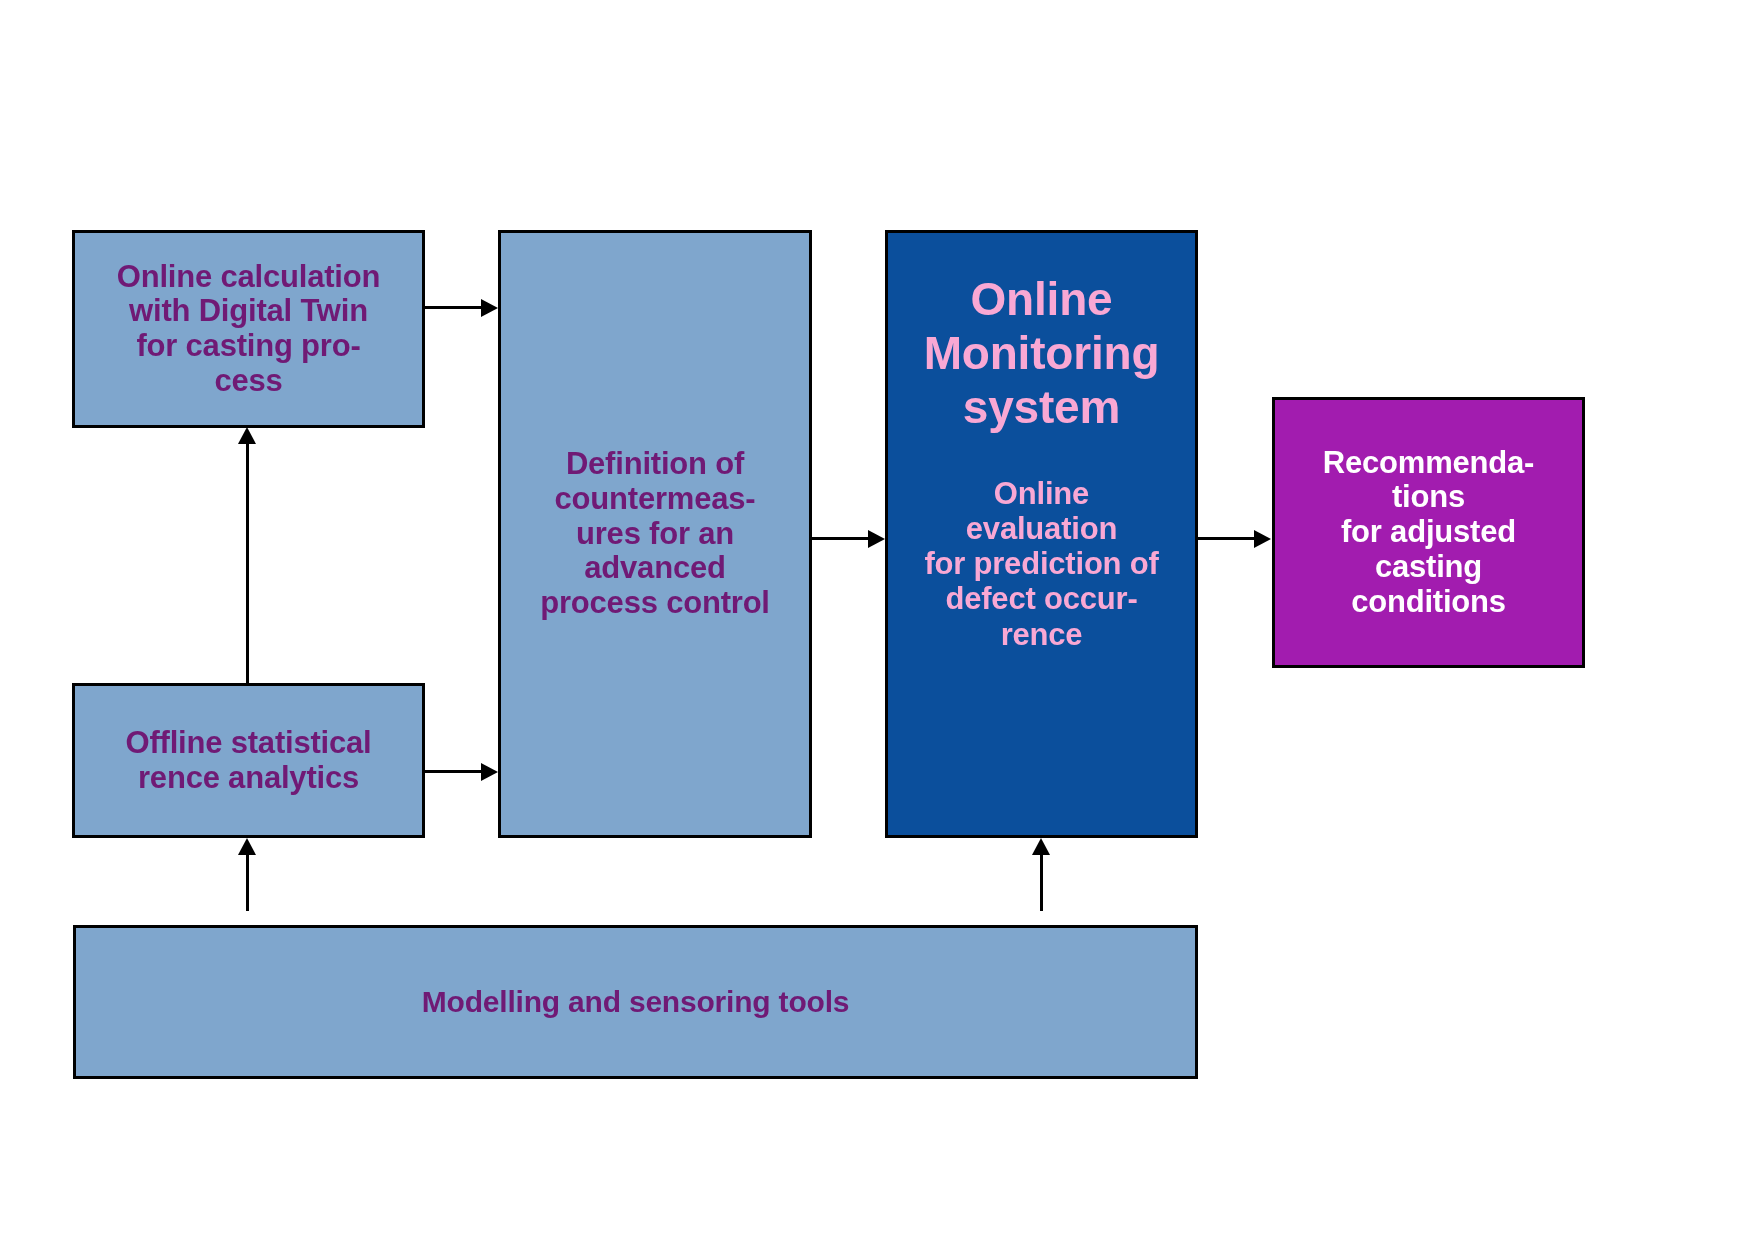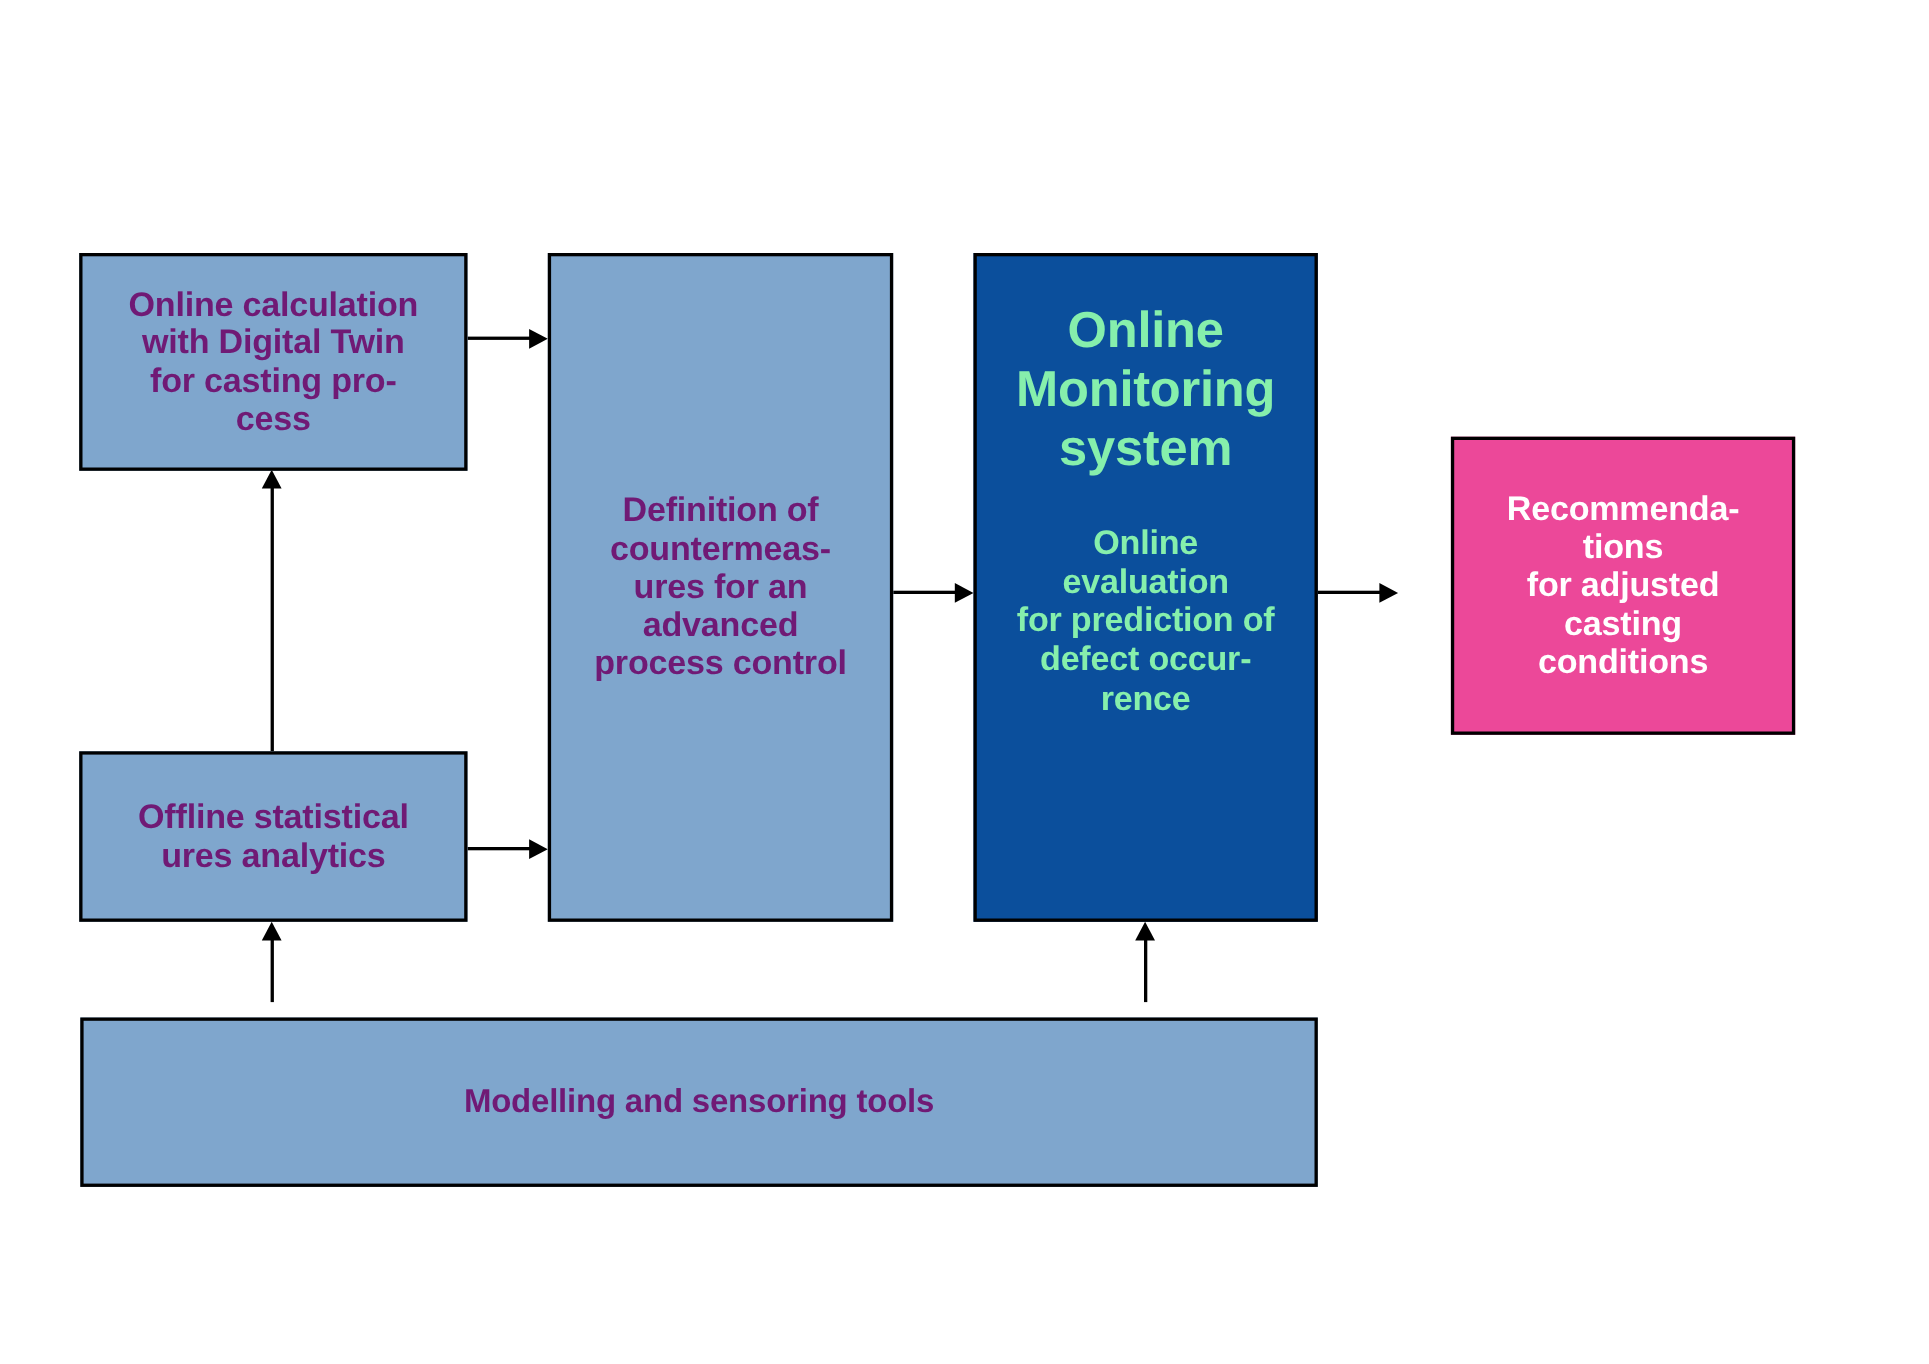--- a/index.html
+++ b/index.html
@@ -29,26 +29,25 @@
     line-height: 1.12;
     white-space: pre-line;
     letter-spacing: -0.2px;
   }
   .node-lightblue {
     background: #7fa6cd;
     color: #701a75;
   }
   .node-darkblue {
     background: #0b4f9c;
-    color: #86efac;
+    color: #f9a8d4;
   }
   .node-green {
-    background: #ec4899;
+    background: #a21caf;
     color: #ffffff;
-    margin-left: 47px;
   }
   .node-inner {
     display: block;
     width: 100%;
     padding: 0 6px;
     box-sizing: border-box;
   }
 
   
   #node-online-calc   { left: 72px;   top: 230px; width: 353px;  height: 198px; font-size: 31px; }
@@ -170,20 +169,20 @@
   <div class="node node-green" id="node-recommend">
     <span class="node-inner">Recommenda-
 tions
 for adjusted
 casting
 conditions</span>
   </div>
 
   <div class="node node-lightblue" id="node-offline">
     <span class="node-inner">Offline statistical
-ures analytics</span>
+rence analytics</span>
   </div>
 
   <div class="node node-lightblue" id="node-modelling">
     <span class="node-inner">Modelling and sensoring tools</span>
   </div>
 
 </div>
 
 </body></html>

